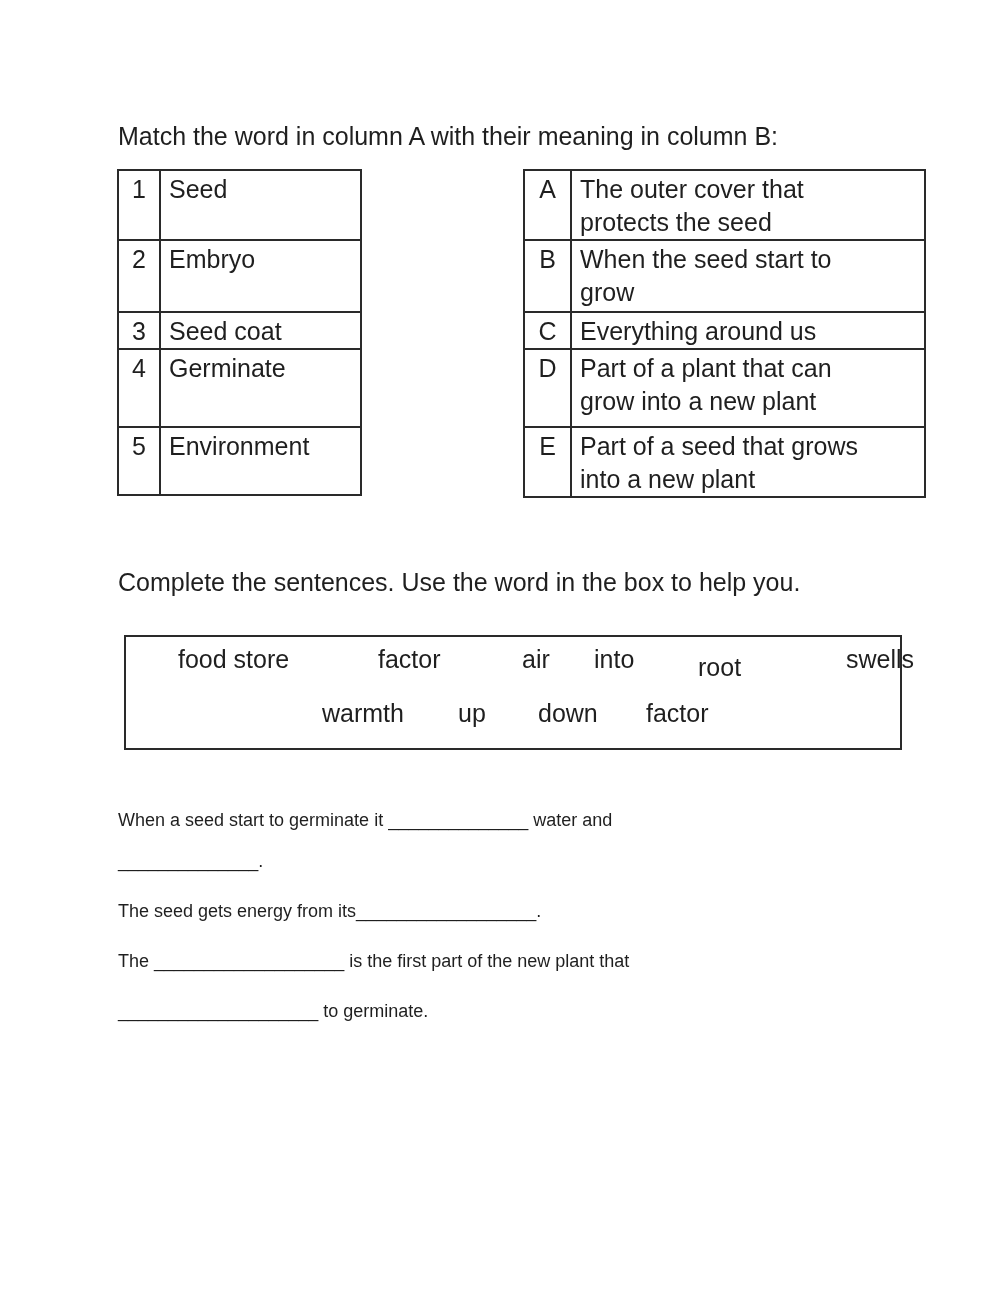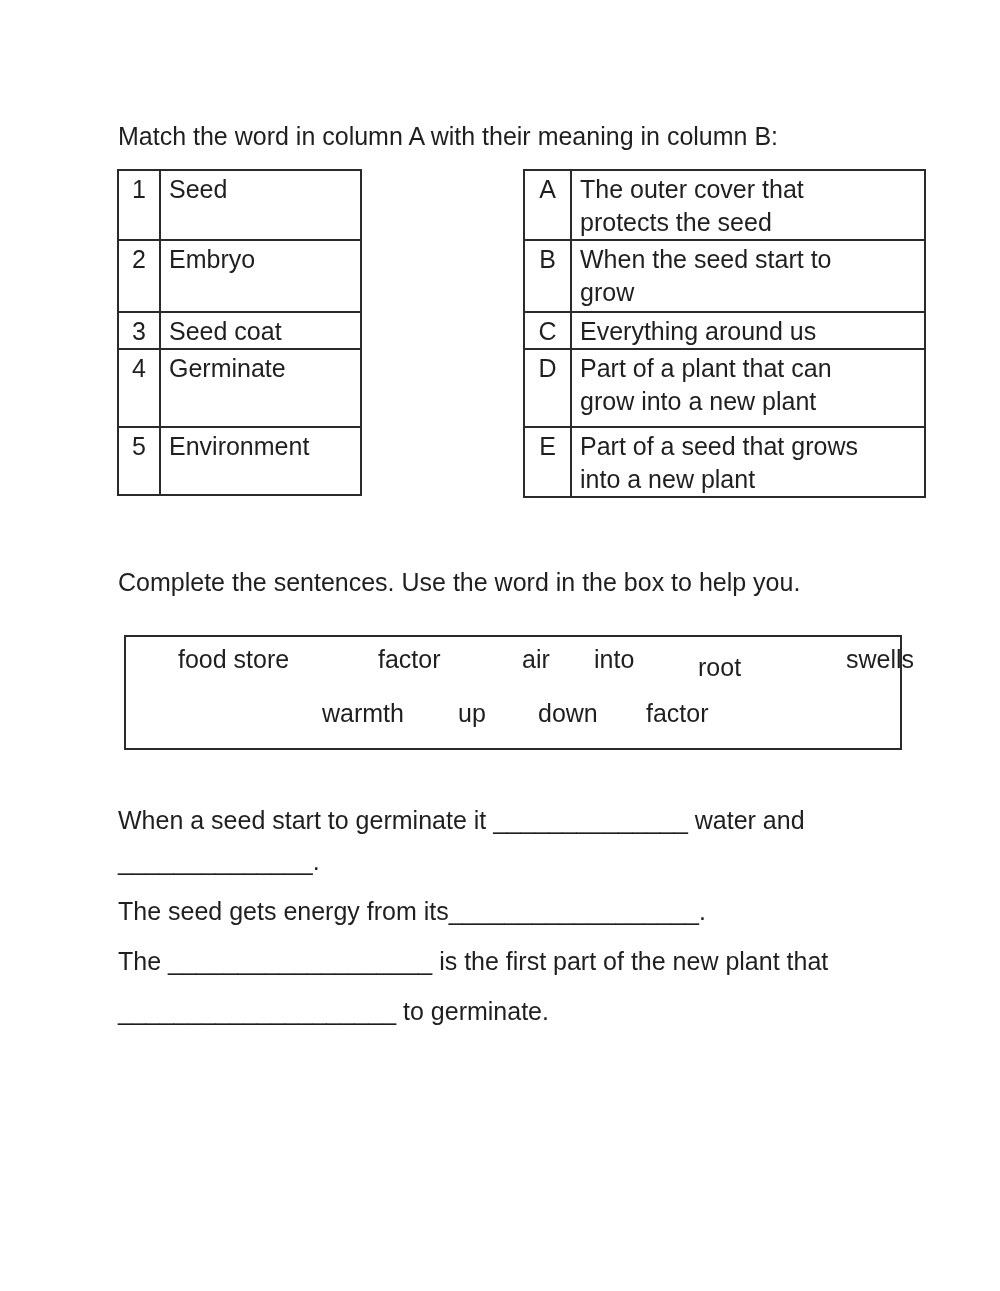--- a/index.html
+++ b/index.html
@@ -67,21 +67,21 @@
     line-height:28px;
     white-space:pre;
   }
 
   
   .sentences{
     position:absolute;
     left:118px;
     top:800px;
     width:830px;
-    font-size:25px;
+    font-size:18px;
   }
   .para{margin:0 0 9px 0;}
   .ln{
     line-height:41px;
     white-space:pre;
   }
 </style>
 </head>
 <body>
 

